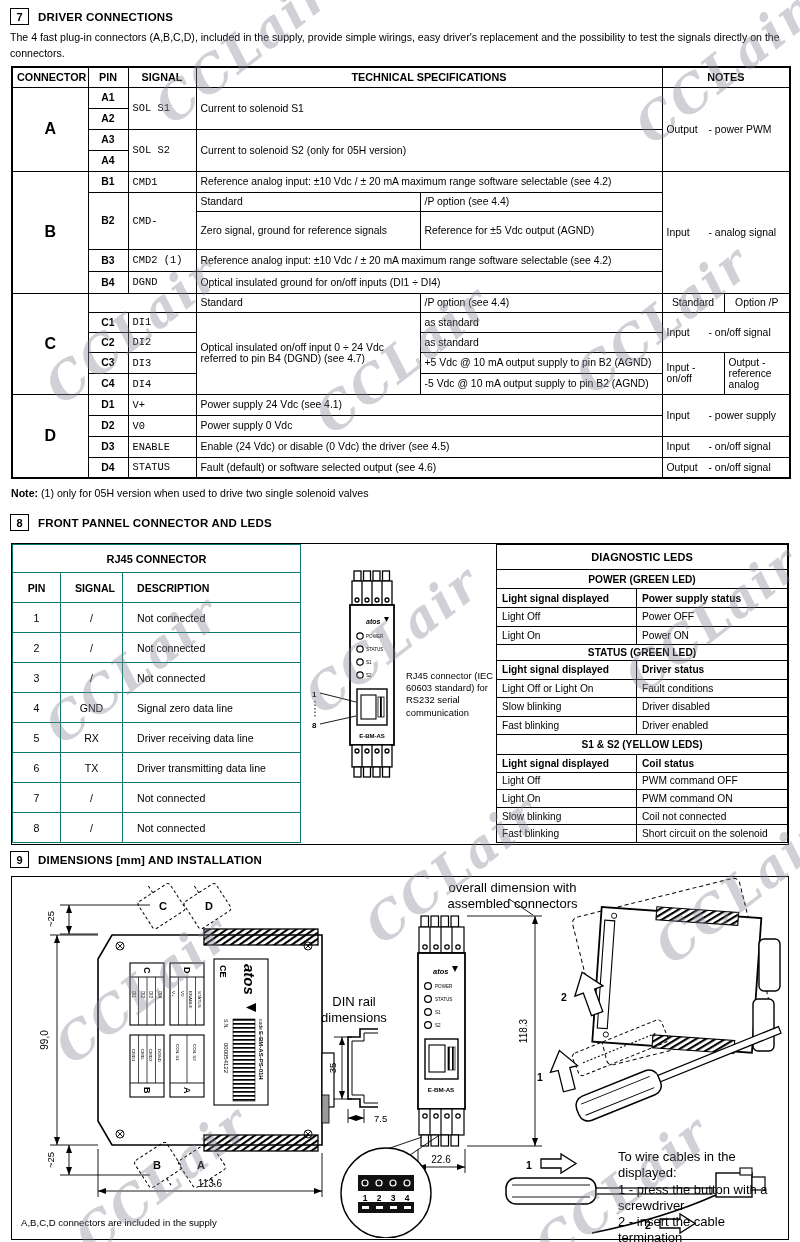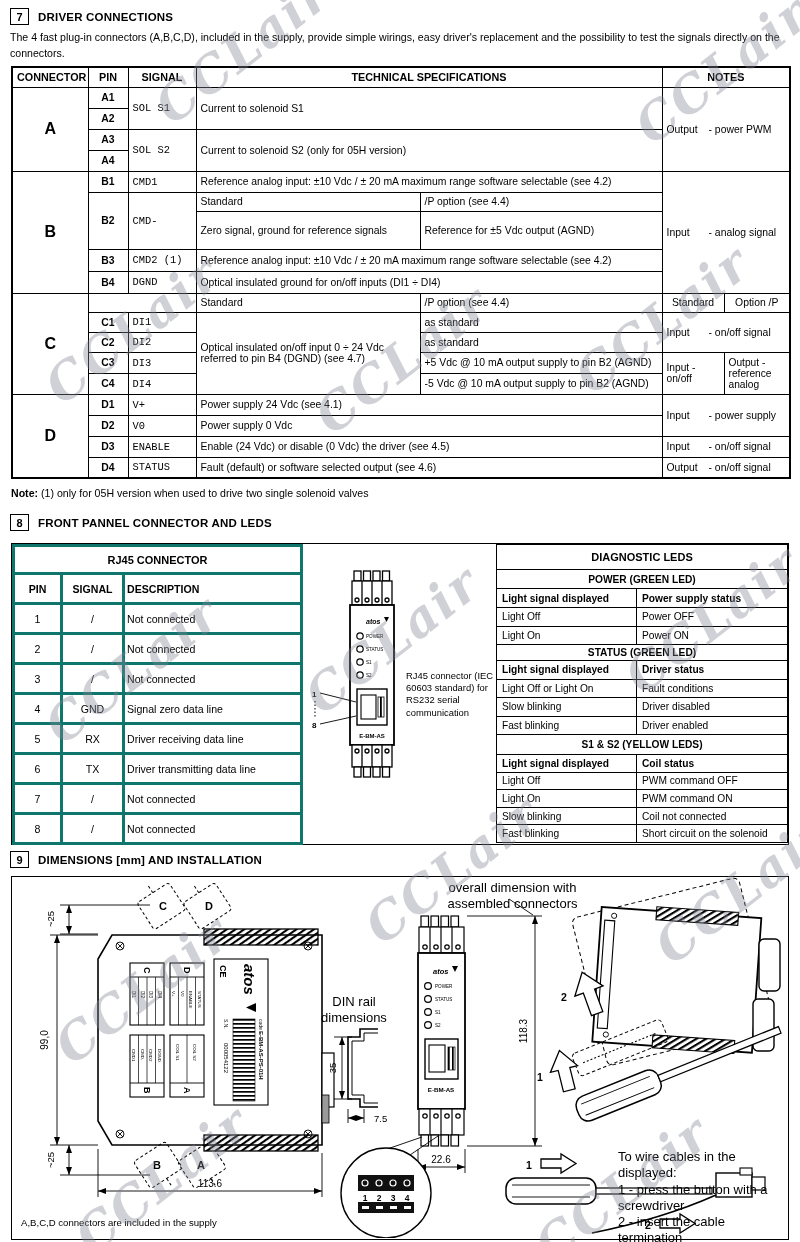--- a/index.html
+++ b/index.html
@@ -40,21 +40,21 @@
   .nt { display:flex; }
   .nt-a { flex:0 0 42px; }
   .note-sm { font-size:10.2px; }
 
   .notes-line { font-size:10.6px; }
   .notes-line b { font-weight:bold; }
 
   
   #s8-box { width:778px; height:302px; border:1.6px solid #000; position:absolute; }
   table.rj { border-collapse:collapse; table-layout:fixed; width:288px; font-size:10.6px; position:absolute; left:0; top:0; }
-  .rj td { border:3px solid #0f766e; padding:1px 2px; vertical-align:middle; }
+  .rj td { border:1px solid #0f766e; padding:1px 14px; vertical-align:middle; }
   .rj .tt { font-weight:bold; text-align:center; font-size:11px; }
   .rj .hh { font-weight:bold; }
   .rj .c { text-align:center; }
 
   #s8-mid { position:absolute; left:288px; top:0; width:209px; height:299px; }
   #rj45-note { position:absolute; left:106px; top:126px; width:102px; font-size:9.4px; line-height:1.3; }
 
   table.dg { border-collapse:collapse; table-layout:fixed; width:291px; height:299px; font-size:10.2px; position:absolute; right:0; top:0; }
   .dg td { border:1px solid #000; padding:0 5px; vertical-align:middle; }
   .dg .tt { font-weight:bold; text-align:center; font-size:11px; }

